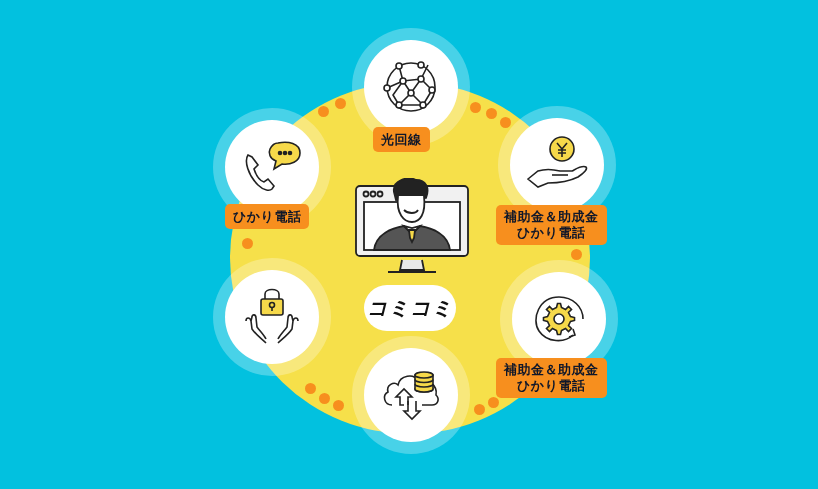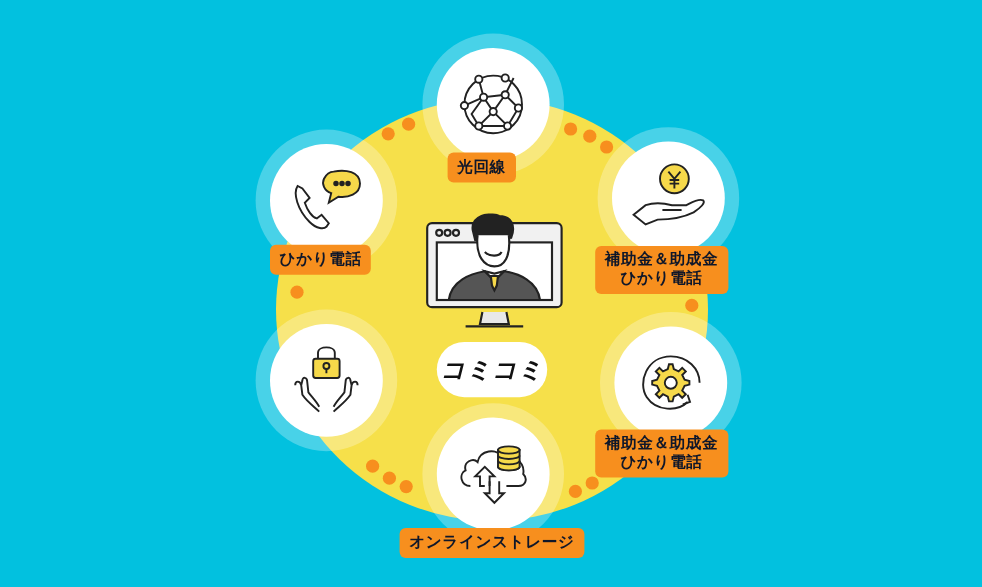--- a/index.html
+++ b/index.html
@@ -142,21 +142,20 @@
         <path d="M30 36 L30 46 L26 46 L34 54 L42 46 L38 46 L38 36"></path>
         <g fill="#f6d94a">
           <ellipse cx="46" cy="24" rx="9" ry="3"></ellipse>
           <path d="M37 10 L37 24 A9 3 0 0 0 55 24 L55 10 Z"></path>
           <ellipse cx="46" cy="10" rx="9" ry="3"></ellipse>
         </g>
         <path d="M37 14.5 A9 3 0 0 0 55 14.5 M37 19 A9 3 0 0 0 55 19"></path>
       </svg>
     </div>
   </div>
-  <div class="label" style="left:333px;top:440px">オンラインストレージ</div>
 
   <div class="center-monitor">
     <svg width="120" height="100" viewBox="0 0 120 100" fill="none" stroke="#222" stroke-width="1.8">
       <rect x="4" y="8" width="112" height="70" rx="4" fill="#f1f1f1"></rect>
       <circle cx="14" cy="16" r="2.5"></circle>
         <circle cx="21" cy="16" r="2.5"></circle>
         <circle cx="28" cy="16" r="2.5"></circle>
       <rect x="12" y="24" width="96" height="48" fill="#ffffff"></rect>
       <path d="M50 82 L48 92 L72 92 L70 82" fill="#e8e8e8"></path>
       <path d="M36 94 L84 94"></path>

